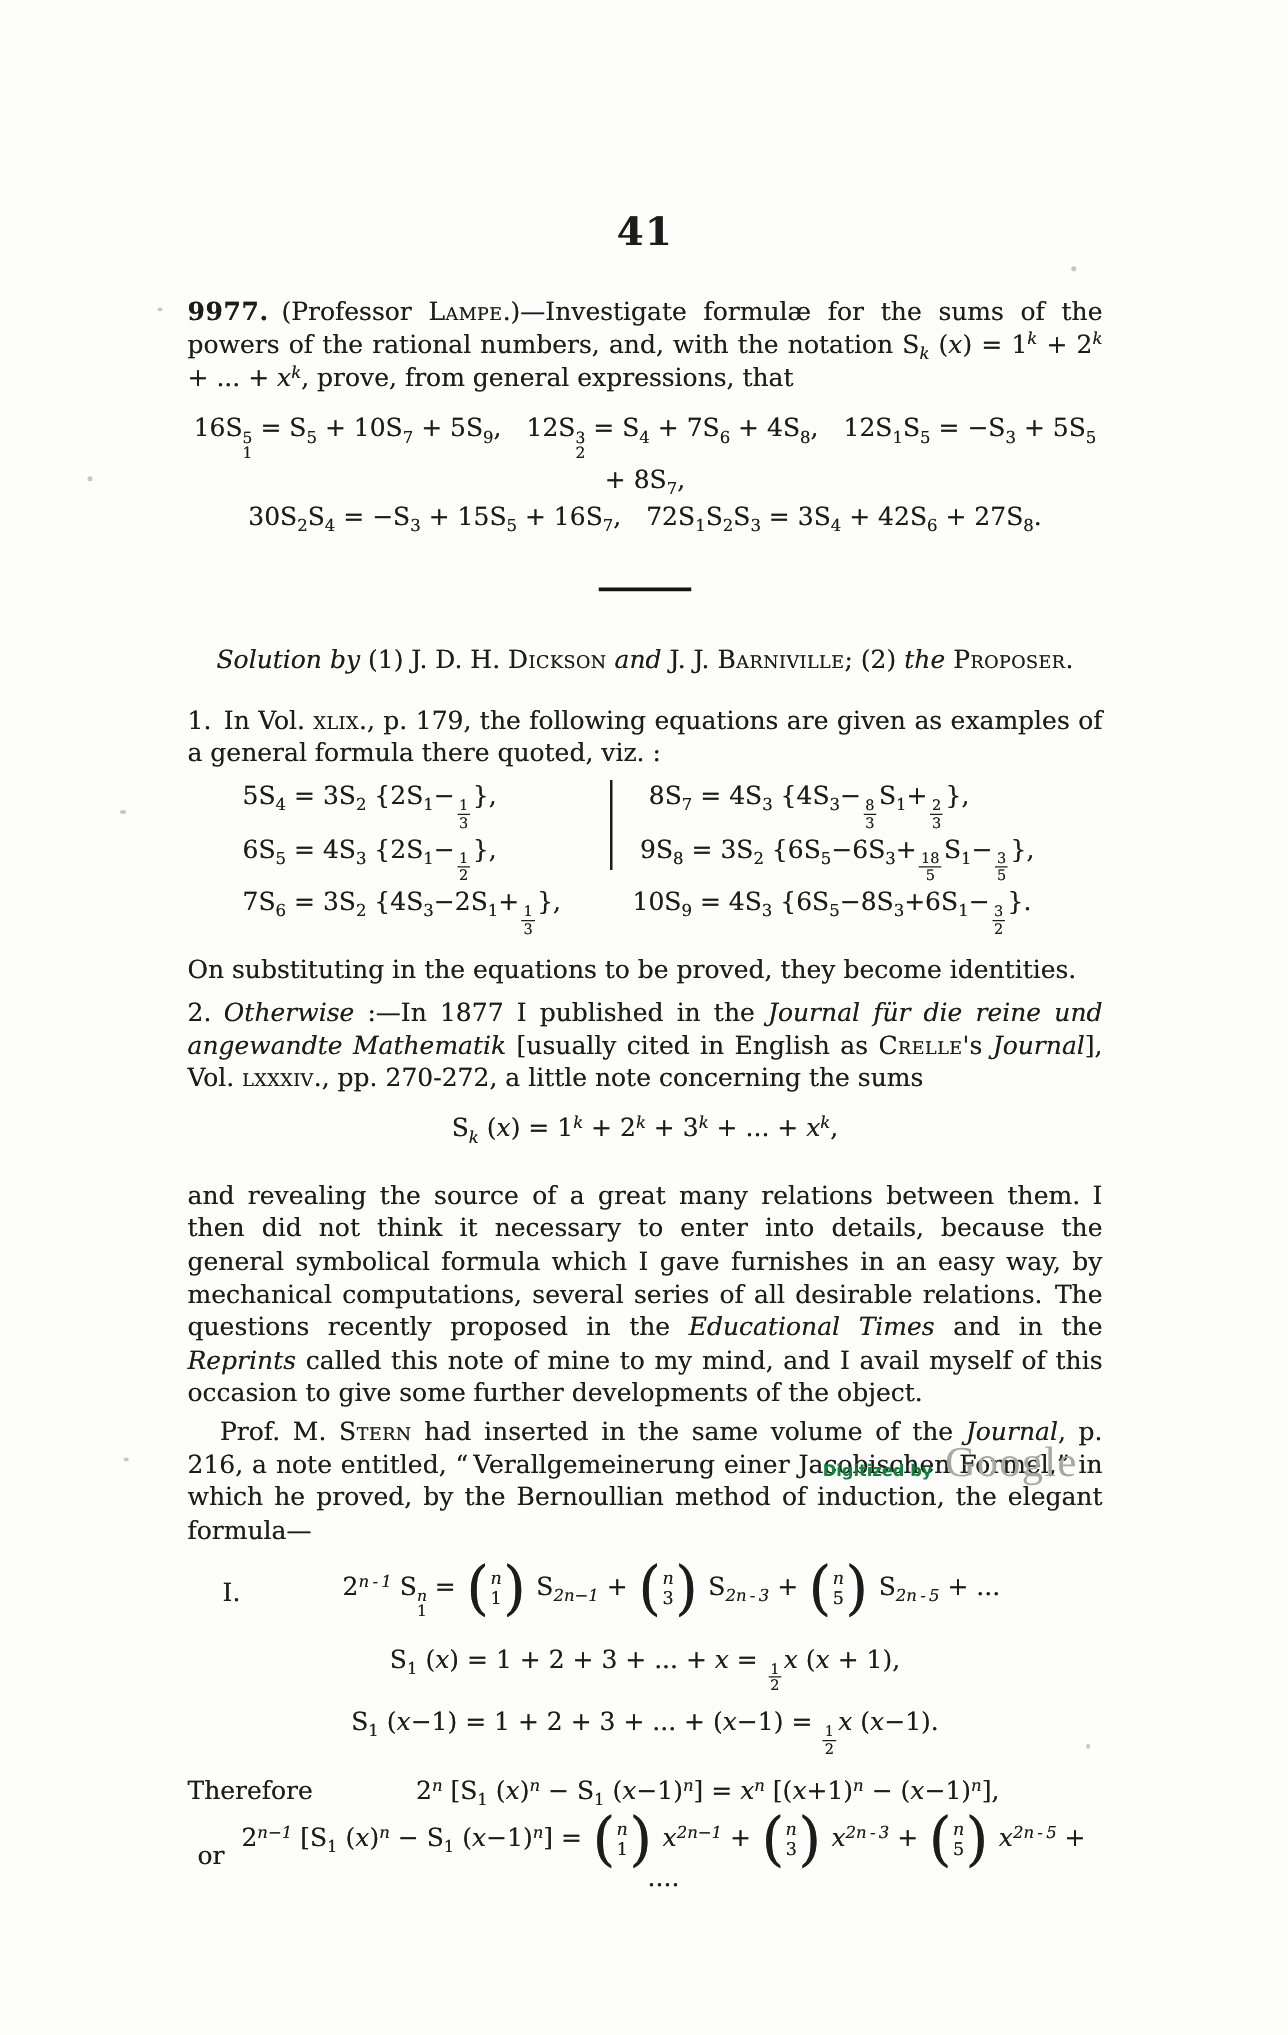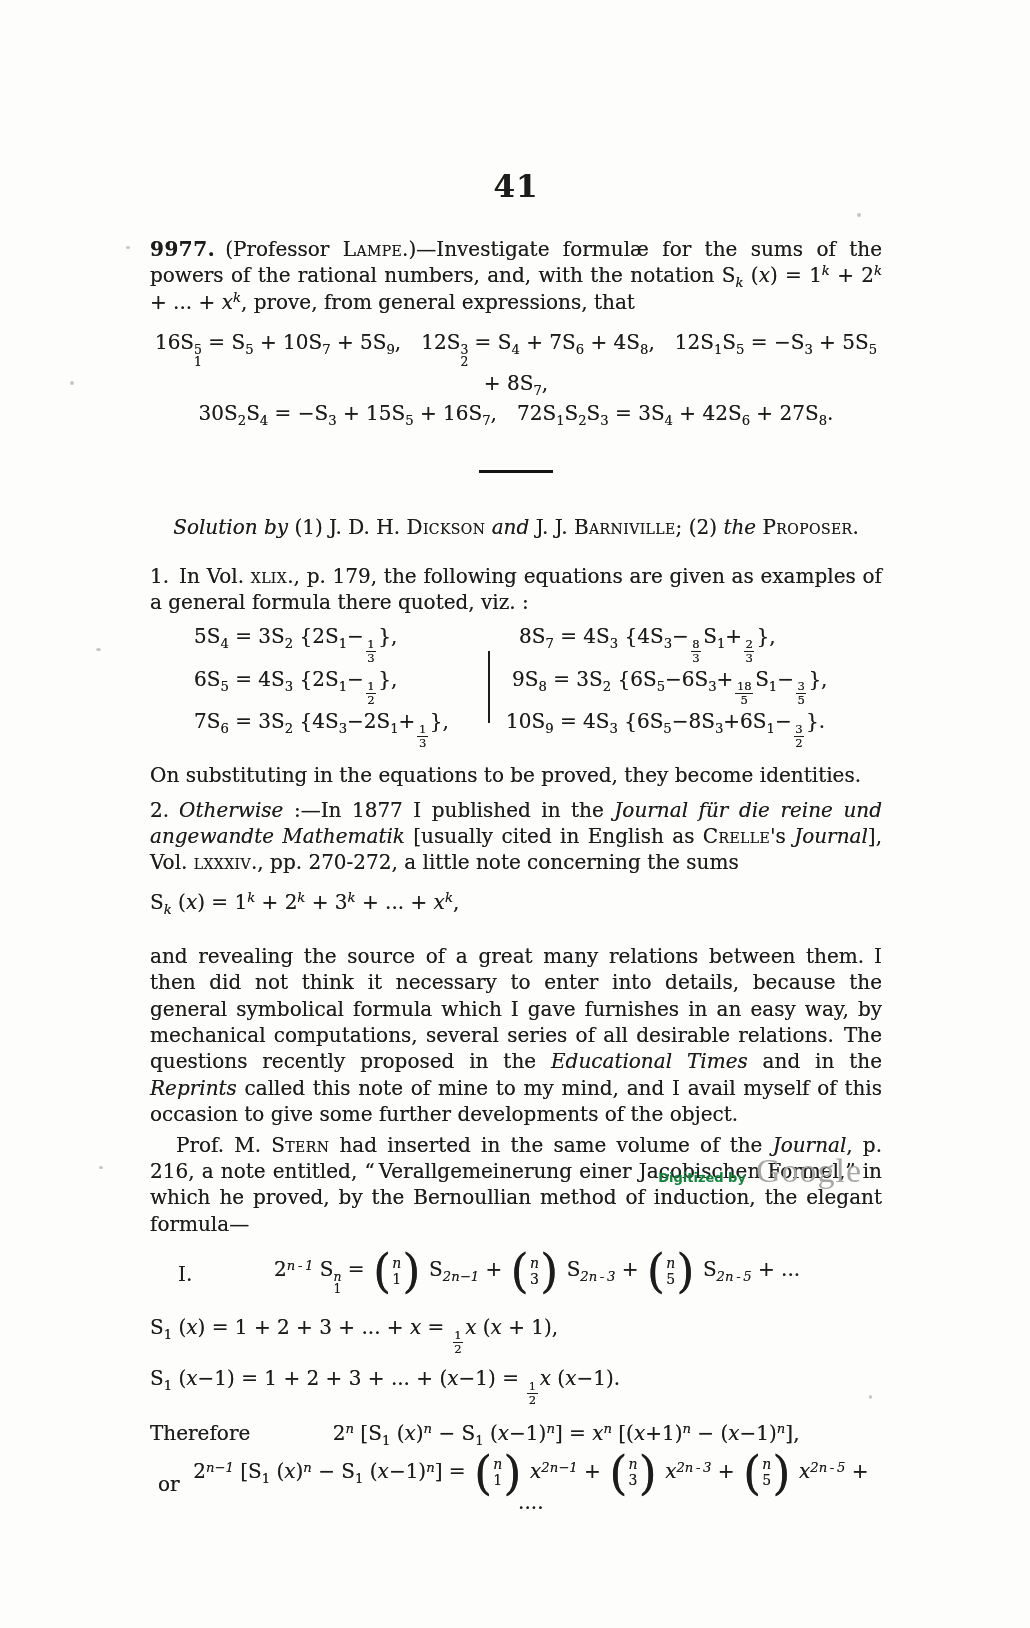--- a/index.html
+++ b/index.html
@@ -26,31 +26,31 @@
   .indent{text-indent:26px;}
   .problem-para{margin-top:32px;}
   .eq-center{ text-align:center;font-size:20px;line-height:1.5;text-indent:0;}
   .problem-eqs{margin-top:12px;}
   .rule-sep{
     margin:42px auto 0 auto;width:74px;height:3px;background:#141414;
   }
   .byline{margin-top:42px;text-align:center;font-size:20px;}
   .part1-intro{margin-top:24px;}
   .eq-columns{
-    margin-top:8px;display:flex;align-items:center;
+    margin-top:8px;display:flex;align-items:flex-start;
     font-size:20px;line-height:1.25;
   }
   .eq-col{display:flex;flex-direction:column;gap:2px;}
   .eq-col.left{flex:0 0 338px;padding-left:44px;box-sizing:border-box;}
   .col-divider{flex:0 0 2px;width:2px;height:72px;background:#1c1c1c;margin-right:16px;}
   .eq-col.right .eq-line:nth-child(1){padding-left:13px;}
   .eq-col.right .eq-line:nth-child(2){padding-left:6px;}
   .after-line{margin-top:12px;}
   .p2-1{margin-top:8px;}
-  .display{margin-top:12px;text-align:left;font-size:20px;line-height:1.4;}
+  .display{margin-top:12px;text-align:center;font-size:20px;line-height:1.4;}
   .p2-2{margin-top:27px;}
   .p2-3{margin-top:4px;}
   .formula-row{
     margin-top:16px;display:flex;align-items:center;font-size:20px;
   }
   .formula-row .f-label{flex:0 0 auto;margin-left:28px;}
   .formula-row .f-body{flex:1 1 auto;text-align:center;}
   .p2-4{margin-top:20px;}
   .disp2{margin-top:18px;}
   .disp3{margin-top:8px;}

